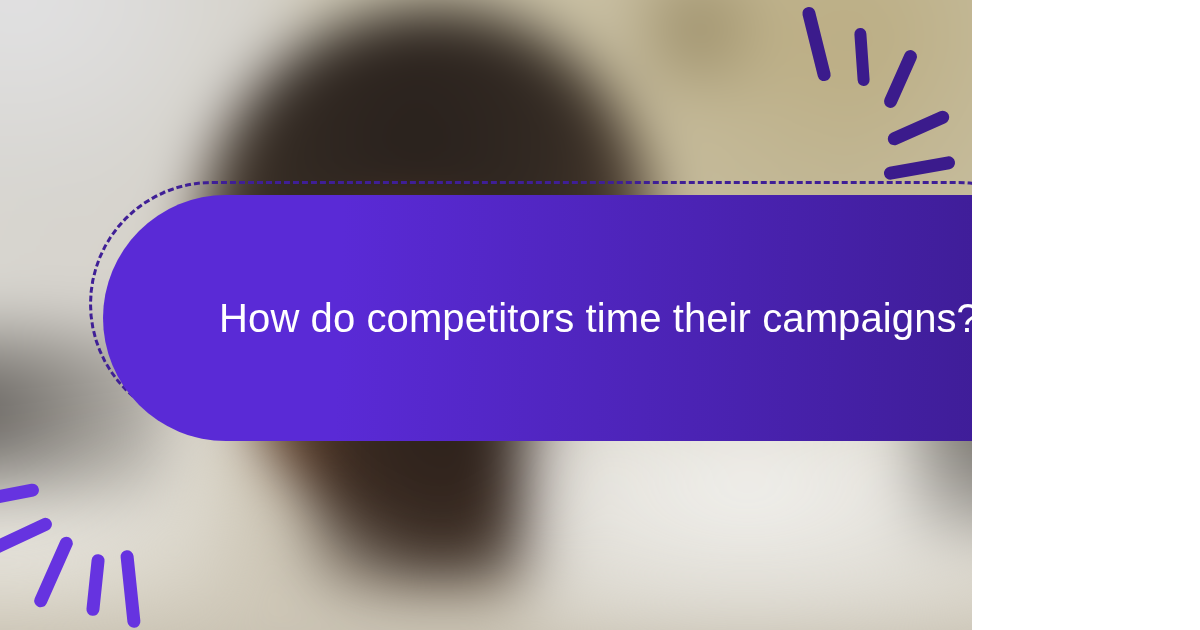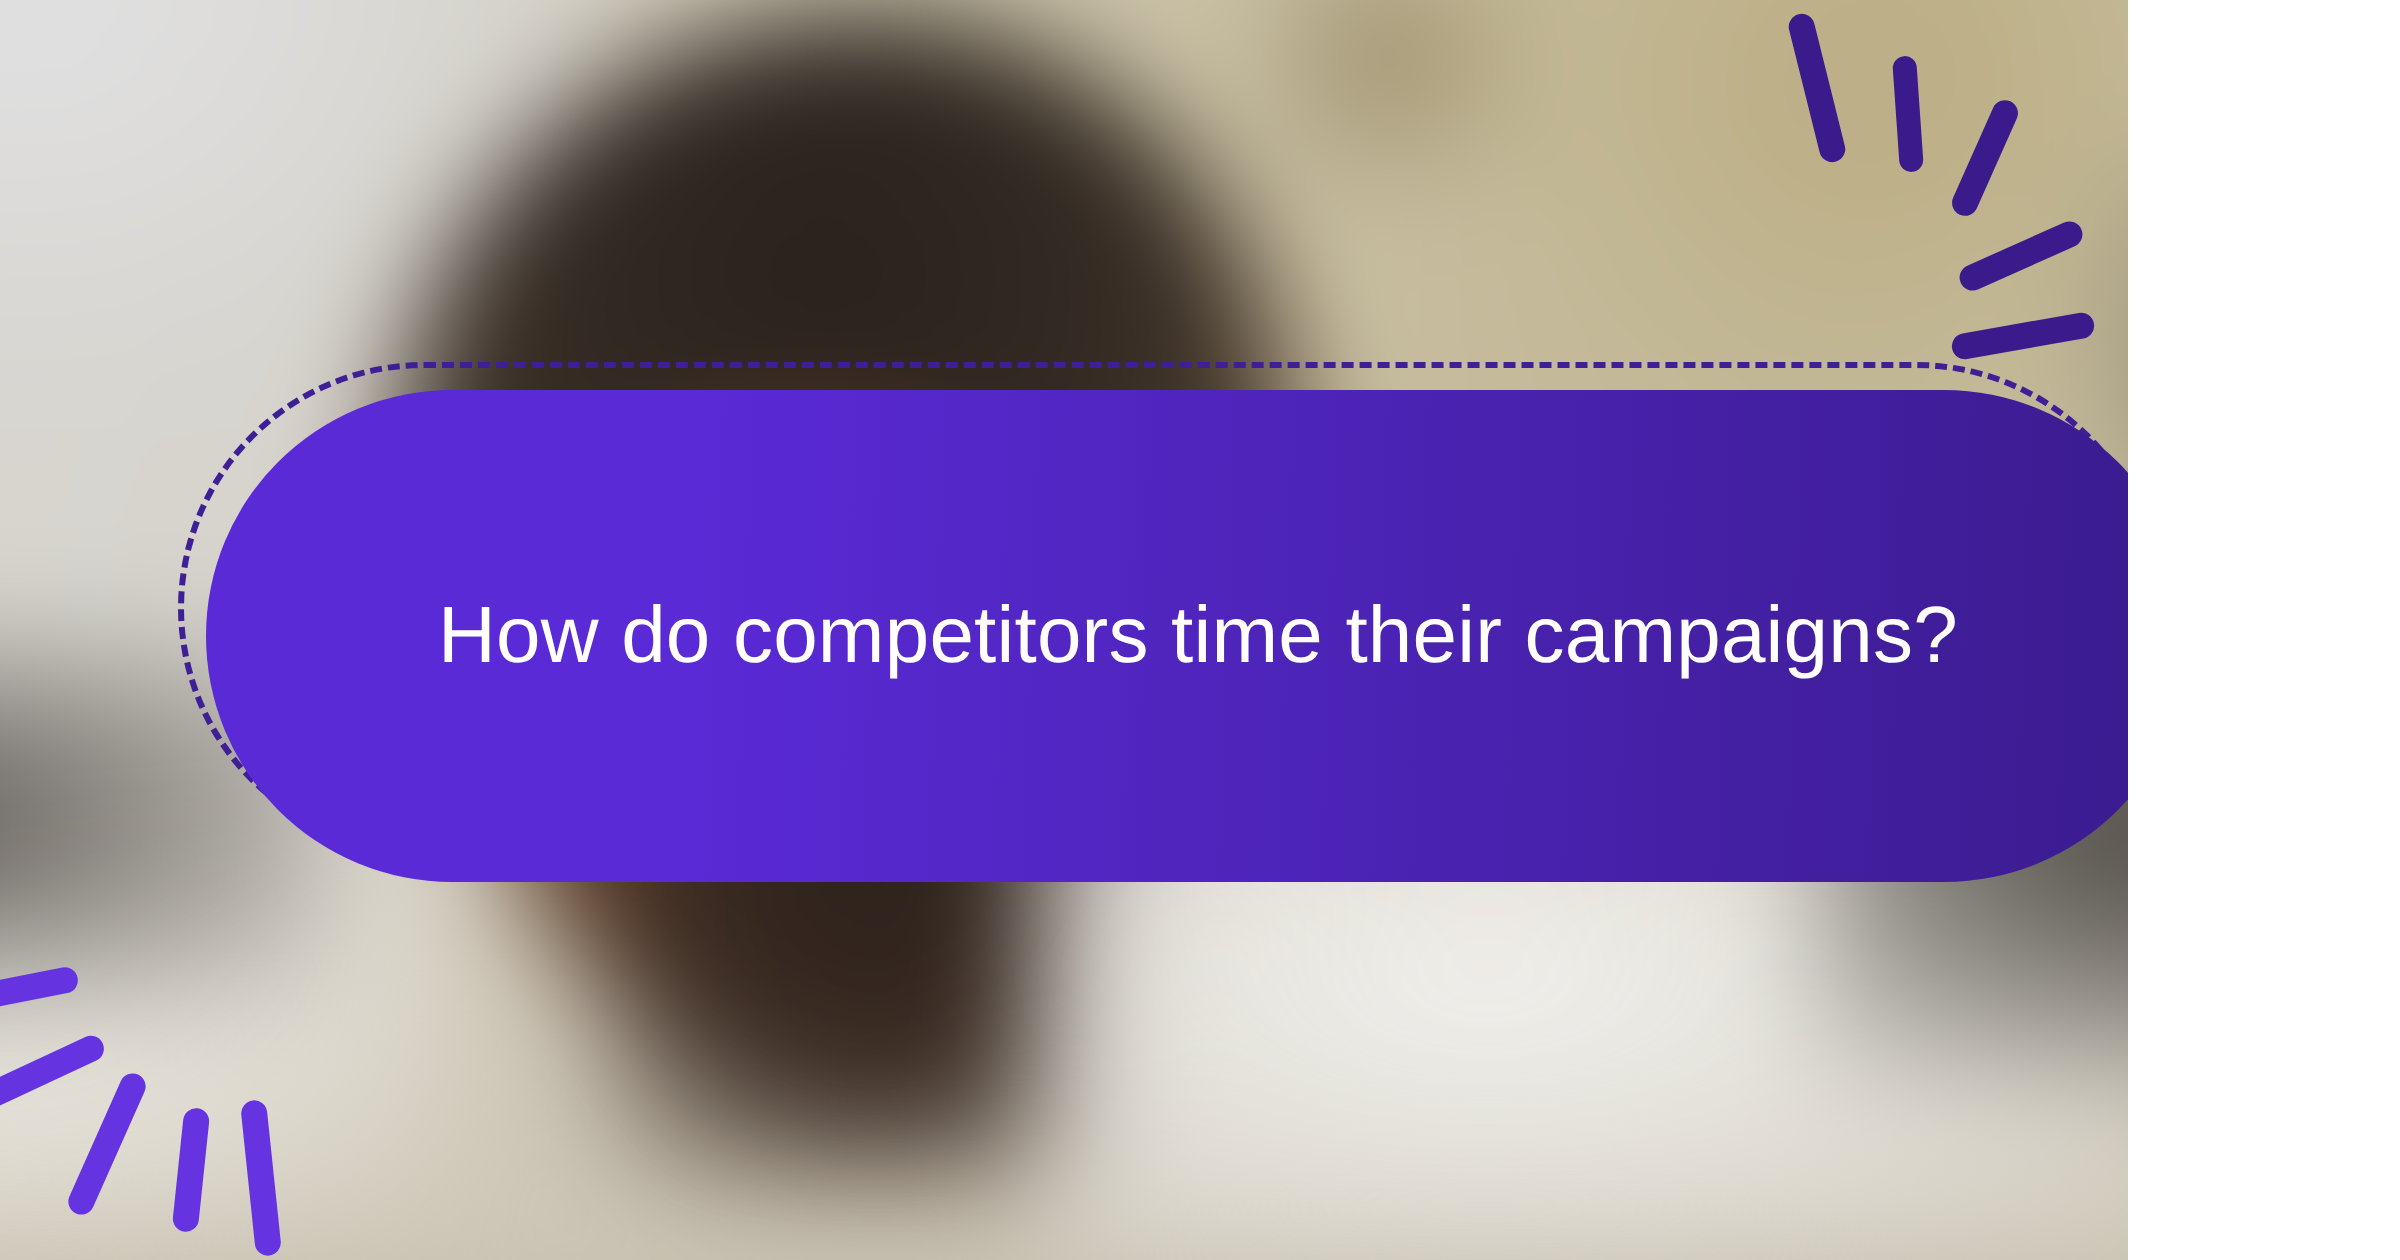--- a/index.html
+++ b/index.html
@@ -6,21 +6,21 @@
   * { margin:0; padding:0; box-sizing:border-box; }
 
   html, body {
     width:1200px; height:630px;
     overflow:hidden;
     font-family:"Liberation Sans", sans-serif;
   }
 
   #card-root {
     position:relative;
-    width:1064px; height:630px;
+    width:972px; height:630px;
     overflow:hidden;
     background:#cfc8b8;
   }
 
   
   #background-photo {
     position:absolute; inset:-80px;
     filter:blur(26px) saturate(0.92);
     transform:scale(1.08);
   }

